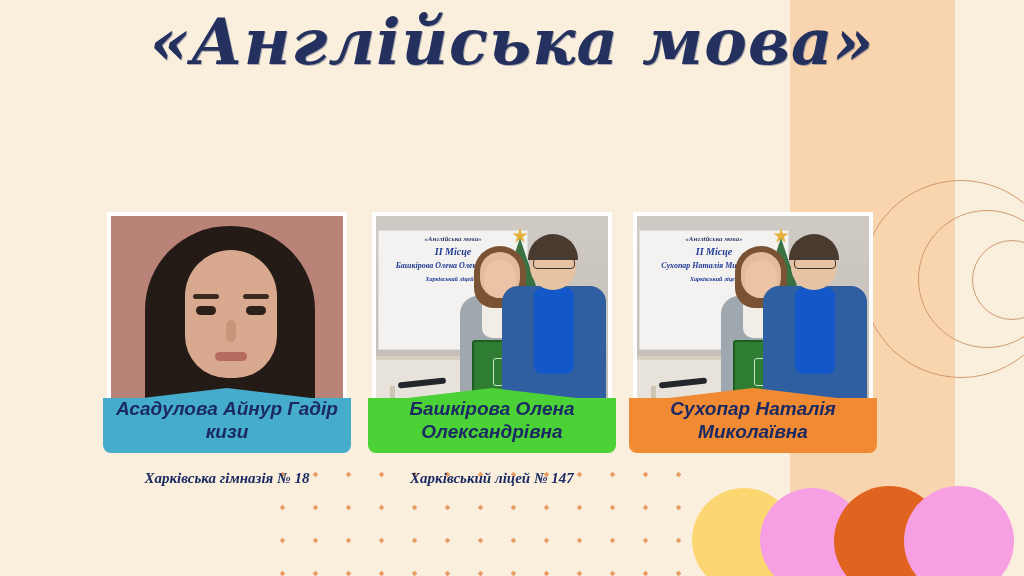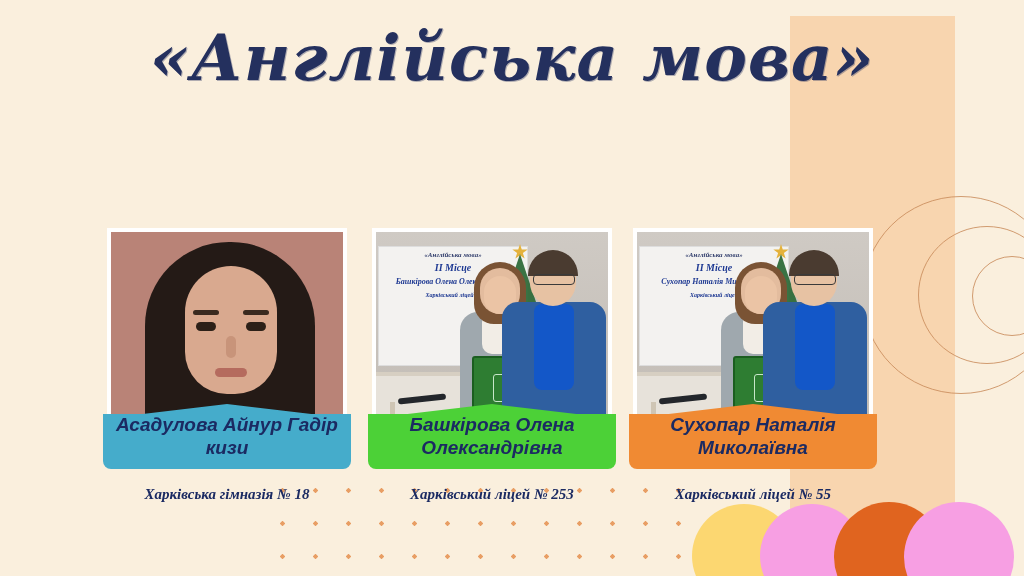--- a/index.html
+++ b/index.html
@@ -1,21 +1,21 @@
 <!DOCTYPE html>
 <html><head>
 <meta charset="utf-8">
 <style>
   html,body{margin:0;padding:0;}
   body{
     width:1024px;height:576px;overflow:hidden;position:relative;
     background:#FAEFDD;
     font-family:"Liberation Sans","DejaVu Sans",sans-serif;
   }
-  .slide{position:absolute;inset:0;overflow:hidden;margin-top:16px;}
+  .slide{position:absolute;inset:0;overflow:hidden;}
 
   
   .band-peach{
     position:absolute;top:0;left:790px;width:165px;height:576px;
     background:#F8D5AF;
   }
   .circles-outline{
     position:absolute;right:-58px;top:168px;width:220px;height:220px;
   }
   .circles-outline .ring{
@@ -253,21 +253,21 @@
             <div class="shirt"></div>
             <div class="head"></div>
             <div class="hairm"></div>
             <div class="glass"></div>
           </div>
         </div>
       </div>
       <div class="banner green">
         <span>Башкірова Олена Олександрівна</span>
       </div>
-      <div class="caption">Харківський ліцей № 253</div>
+      <div class="caption">Харківський ліцей № 147</div>
     </div>
 
     <div class="card c3">
       <div class="photo">
         <div class="inner ph-cer">
           <div class="wall"></div>
           <div class="screen">
             <div class="s-top">«Англійська мова»</div>
             <div class="s-place">II Місце</div>
             <div class="s-name">Сухопар Наталія Миколаївна</div>
@@ -297,17 +297,16 @@
             <div class="shirt"></div>
             <div class="head"></div>
             <div class="hairm"></div>
             <div class="glass"></div>
           </div>
         </div>
       </div>
       <div class="banner orange">
         <span>Сухопар Наталія Миколаївна</span>
       </div>
-      <div class="caption">Харківський ліцей № 55</div>
     </div>
 
   </div>
 </div>
 
 </body></html>

